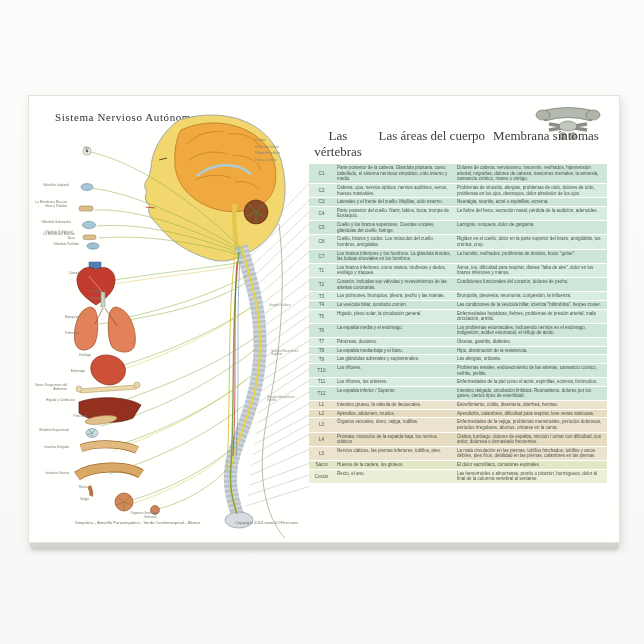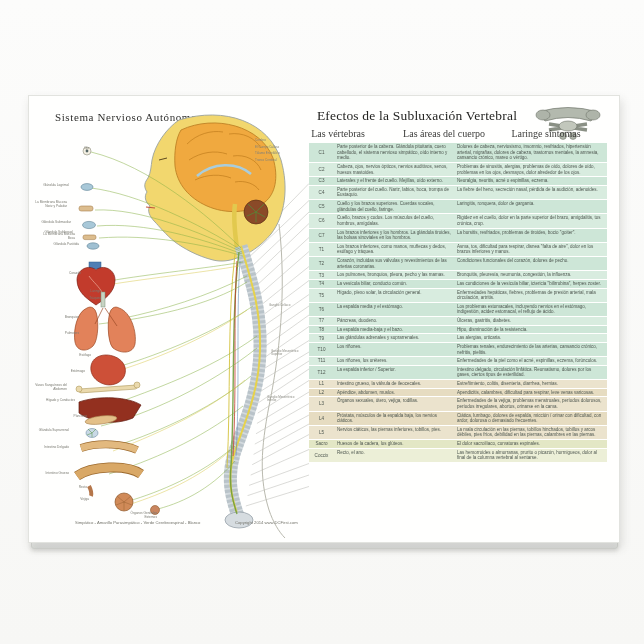--- a/index.html
+++ b/index.html
@@ -19,21 +19,21 @@
   .illus{position:absolute;left:0;top:0;width:280px;height:446px;}
   .fan{position:absolute;inset:0;width:590px;height:446px;pointer-events:none;}
 
   .alabels{position:absolute;left:0;top:0;width:280px;height:446px;}
   .alabel{position:absolute;width:36px;text-align:right;font-size:3.2px;line-height:1.15;color:#7a7a72;}
   .blabels{position:absolute;left:226px;top:41px;width:50px;}
   .blabel{font-size:3px;color:#80807a;line-height:2.2;white-space:nowrap;}
   .slabel{position:absolute;font-size:3px;color:#8a8a82;width:34px;line-height:1.15;}
 
   .table-wrap{position:absolute;left:280px;top:10px;width:298px;}
-  .thead{display:flex;margin-top:22px;font-family:"Liberation Serif",serif;font-size:10px;color:#3c3c3a;}
+  .thead{display:flex;margin-top:22px;font-family:"Liberation Serif",serif;font-size:13px;color:#3c3c3a;}
   .thead .h1{width:58px;text-align:center;}
   .thead .h2{width:118px;text-align:right;}
   .thead .h3{flex:1;text-align:center;}
   .tbody{margin-top:4px;}
   .trow{display:flex;margin-top:1px;color:#4d564f;}
   .c-vert{width:25px;display:flex;align-items:center;justify-content:center;font-size:4.6px;}
   .c-area{width:114px;padding:1px 3px;font-size:4.5px;line-height:1.25;}
   .c-sym{flex:1;padding:1px 3px;font-size:4.5px;line-height:1.25;}
   .g-green{background:#cde6d7;}  .g-green.alt{background:#d8ecdf;}
   .g-tan{background:#e6dcc1;}    .g-tan.alt{background:#ebe3cd;}
@@ -229,36 +229,35 @@
       <div class="blabel">Tálamo Encefálico</div>
       <div class="blabel">Tronco Cerebral</div>
     </div>
     <div class="slabel" style="left:240px;top:208px;">Ganglio Celíaco</div>
     <div class="slabel" style="left:242px;top:254px;">Ganglio Mesentérico Superior</div>
     <div class="slabel" style="left:238px;top:300px;">Ganglio Mesentérico Inferior</div>
 
     <div class="legend">Simpático - Amarillo   Parasimpático - Verde   Cerebroespinal - Blanco</div>
     <div class="copyright">Copyright 2014 www.DCFirst.com</div>
 
-    <div class="r-title">Efectos de la Subluxación Vertebral</div>
     <svg class="engraving" width="66" height="40" viewBox="0 0 66 40">
       <path d="M3,10 Q33,1 63,10 L56,19 Q33,12 10,19 Z" fill="#b3b9ae" stroke="#70766b" stroke-width=".7"></path>
       <ellipse cx="8" cy="13" rx="7" ry="5" fill="#aeb4a9" stroke="#70766b" stroke-width=".6"></ellipse>
       <ellipse cx="58" cy="13" rx="7" ry="5" fill="#aeb4a9" stroke="#70766b" stroke-width=".6"></ellipse>
       <path d="M14,22 L52,28 M52,22 L14,28" stroke="#8a9085" stroke-width="3.4"></path>
       <ellipse cx="33" cy="24" rx="9" ry="5" fill="#c2c7bc" stroke="#70766b" stroke-width=".6"></ellipse>
       <circle cx="28" cy="34" r="3.4" fill="#aeb4a9" stroke="#70766b" stroke-width=".6"></circle>
       <circle cx="38" cy="34" r="3.4" fill="#aeb4a9" stroke="#70766b" stroke-width=".6"></circle>
     </svg>
 
     <div class="table-wrap">
       <div class="thead">
         <div class="h1">Las vértebras</div>
         <div class="h2">Las áreas del cuerpo</div>
-        <div class="h3">Laringe síntomas</div>
+        <div class="h3">Membrana síntomas</div>
       </div>
       <div class="tbody">
           <div class="trow g-green">
             <div class="c-vert">C1</div>
             <div class="c-area">Parte posterior de la cabeza. Glándula pituitaria, cuero cabelludo, el sistema nervioso simpático, oído interno y medio.</div>
             <div class="c-sym">Dolores de cabeza, nerviosismo, insomnio, resfriados, hipertensión arterial, migrañas, dolores de cabeza, trastornos mentales, la amnesia, cansancio crónico, mareo o vértigo.</div>
           </div>
           <div class="trow g-green alt">
             <div class="c-vert">C2</div>
             <div class="c-area">Cabeza, ojos, nervios ópticos, nervios auditivos, senos, huesos mastoides.</div>

